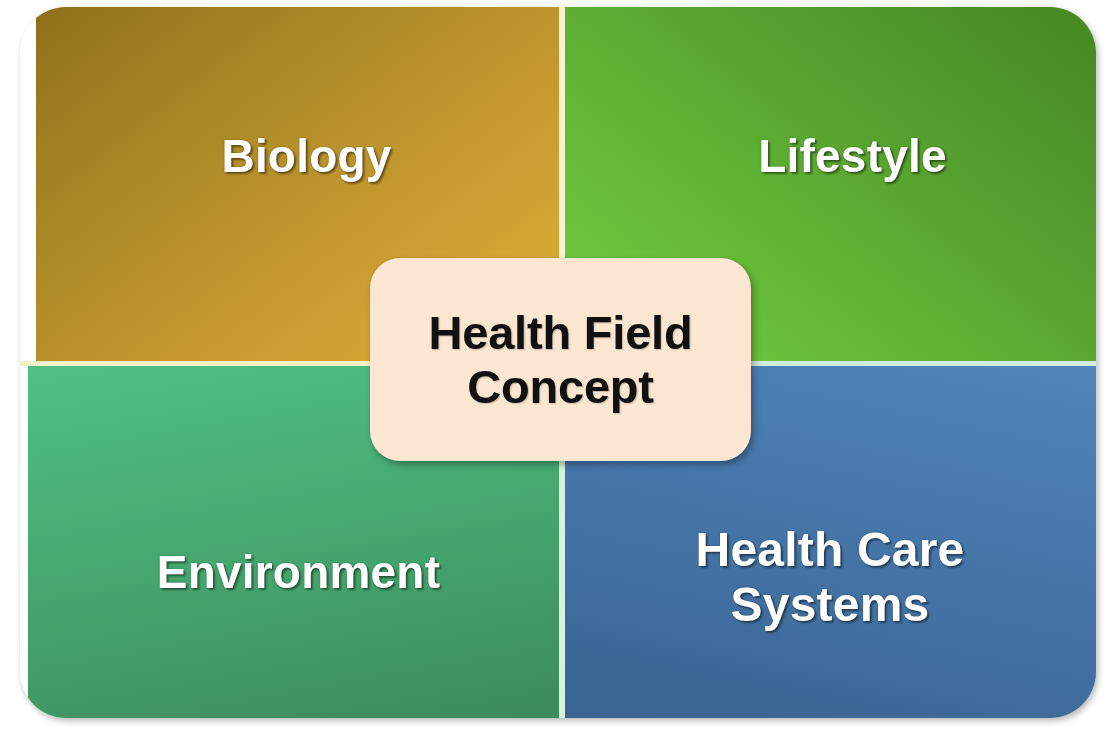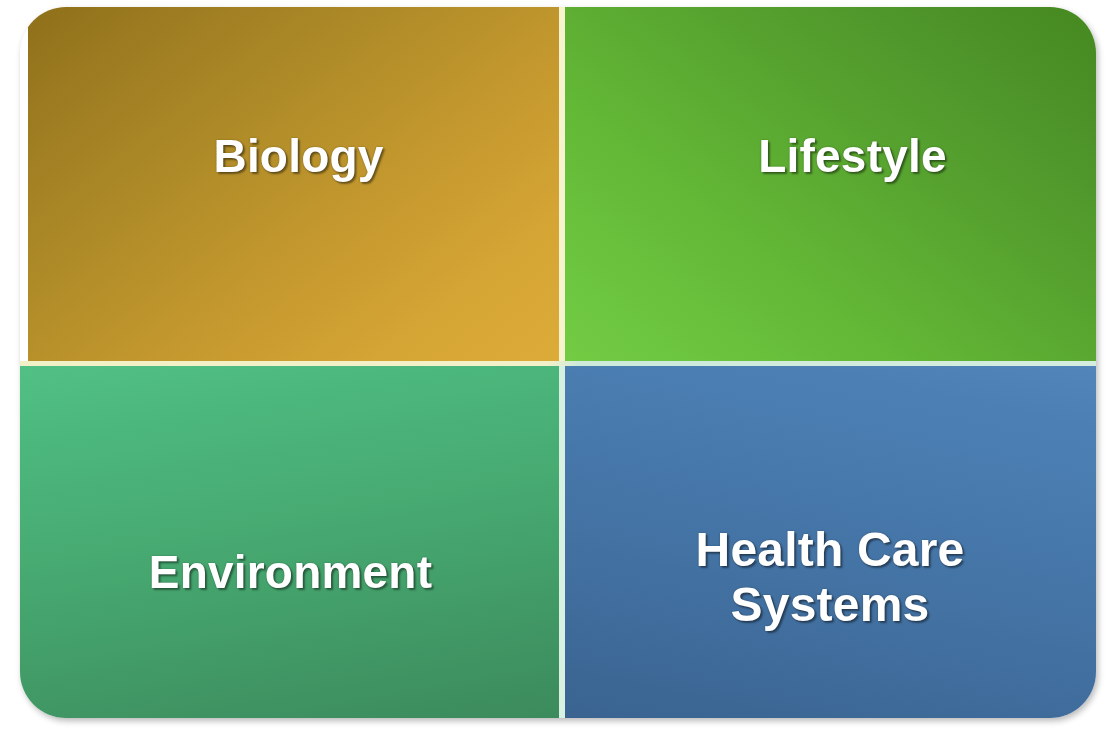--- a/index.html
+++ b/index.html
@@ -50,21 +50,21 @@
     line-height: 1.13;
     letter-spacing: 0.2px;
     text-shadow:
        2px 2px 2px rgba(0,0,0,0.42),
        0 0 2px rgba(0,0,0,0.30);
     white-space: pre-line;
   }
 
   
   #quad-biology {
-    left: 8px; top: 0;
+    left: 16px; top: 0;
     width: 541px; height: 355px;
     background: linear-gradient(142deg,
         #8e7019 0%,
         #9c7b21 14%,
         #b08c28 38%,
         #c79a2f 62%,
         #d6a635 82%,
         #dcab38 100%);
   }
   #quad-biology .quad-label {
@@ -85,21 +85,21 @@
         #72cb43 100%);
   }
   #quad-lifestyle .quad-label {
     font-size: 46px;
     margin-top: -56px;
     margin-left: 45px;
   }
 
   
   #quad-environment {
-    left: 0; top: 358px;
+    left: 8px; top: 358px;
     width: 541px; height: 353px;
     background: linear-gradient(170deg,
         #52c085 0%,
         #4cb87d 16%,
         #47ab72 44%,
         #429c67 70%,
         #3e9060 90%,
         #3c8b5c 100%);
   }
   #quad-environment .quad-label {
@@ -198,14 +198,18 @@
     <div class="quadrant" id="quad-healthcare">
       <div class="quad-label">Health Care
 Systems</div>
     </div>
 
     <div class="divider" id="divider-vertical"></div>
     <div class="divider" id="divider-horizontal"></div>
 
   </div>
 
+  <div id="center-card">
+    <div class="center-label">Health Field
+Concept</div>
+  </div>
 
 </div>
 
 </body></html>

